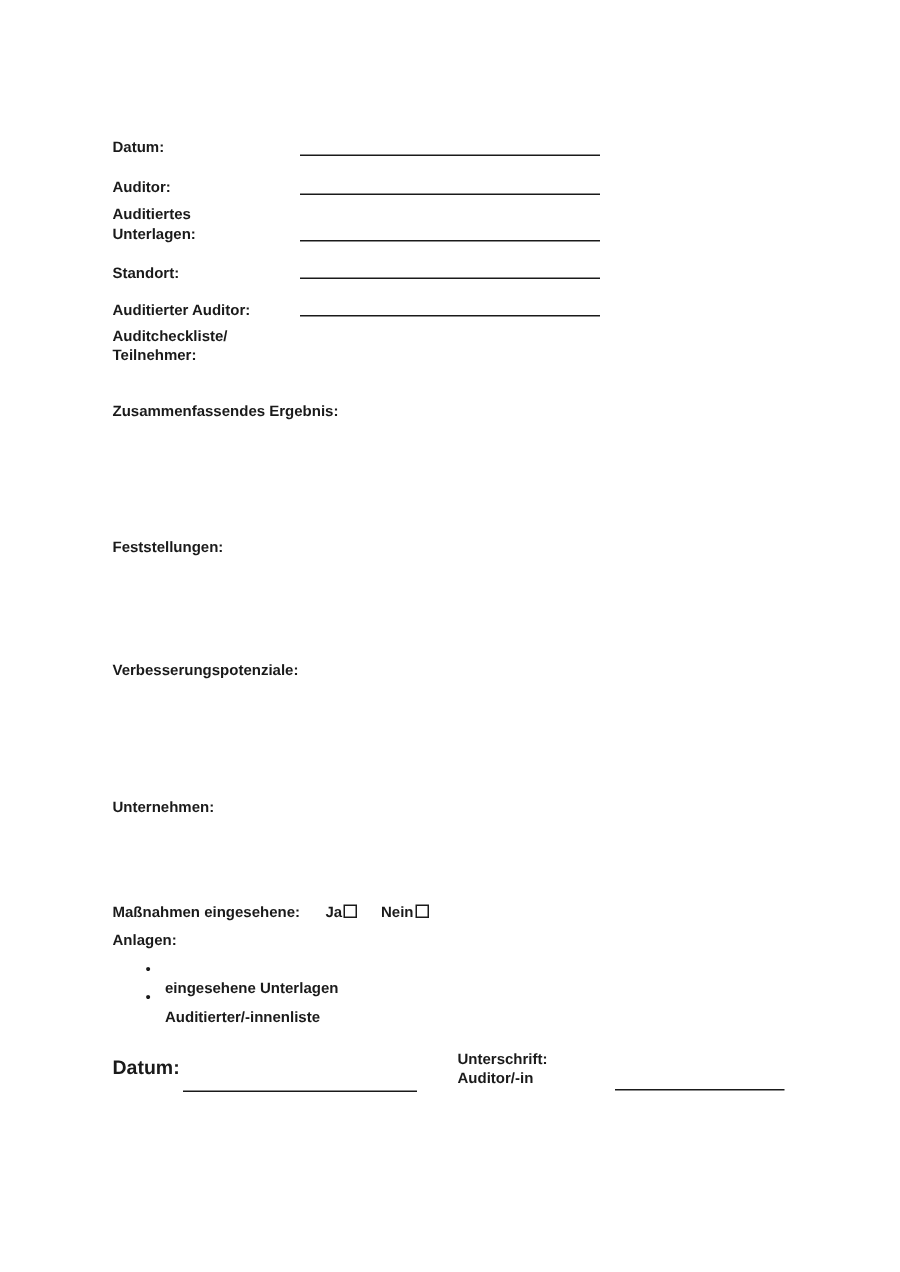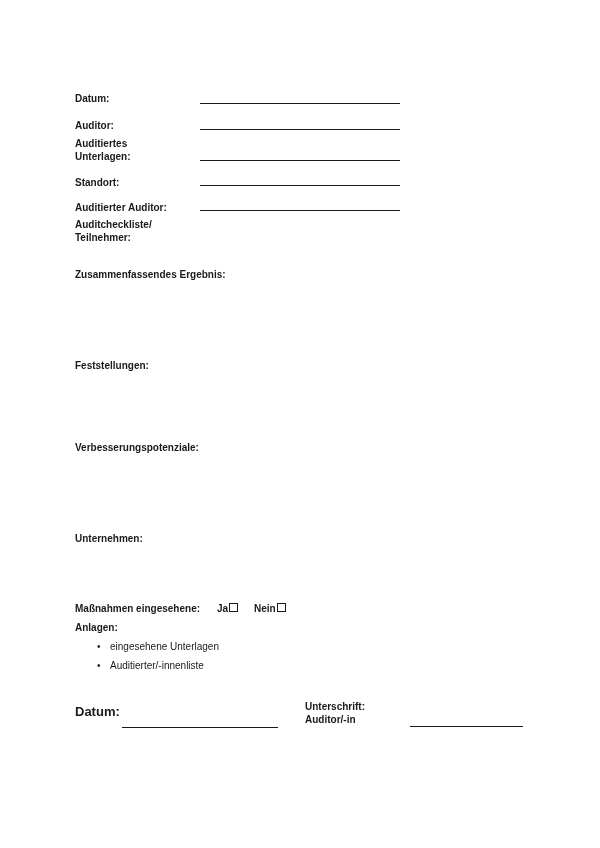--- a/index.html
+++ b/index.html
@@ -19,23 +19,24 @@
     position: absolute;
     font-size: 10px;
     font-weight: bold;
     line-height: 13px;
     white-space: pre-line;
     color: #1a1a1a;
   }
   .txt {
     position: absolute;
     font-size: 10px;
-    font-weight: normal;
+    font-weight: bold;
     line-height: 13px;
     color: #1a1a1a;
+    margin-top: 13px;
   }
   .fill-line {
     position: absolute;
     height: 0;
     border-bottom: 1.3px solid #1a1a1a;
   }
   .field-line { left: 200px; width: 200px; }
   .checkbox {
     position: absolute;
     width: 9px; height: 9px;

